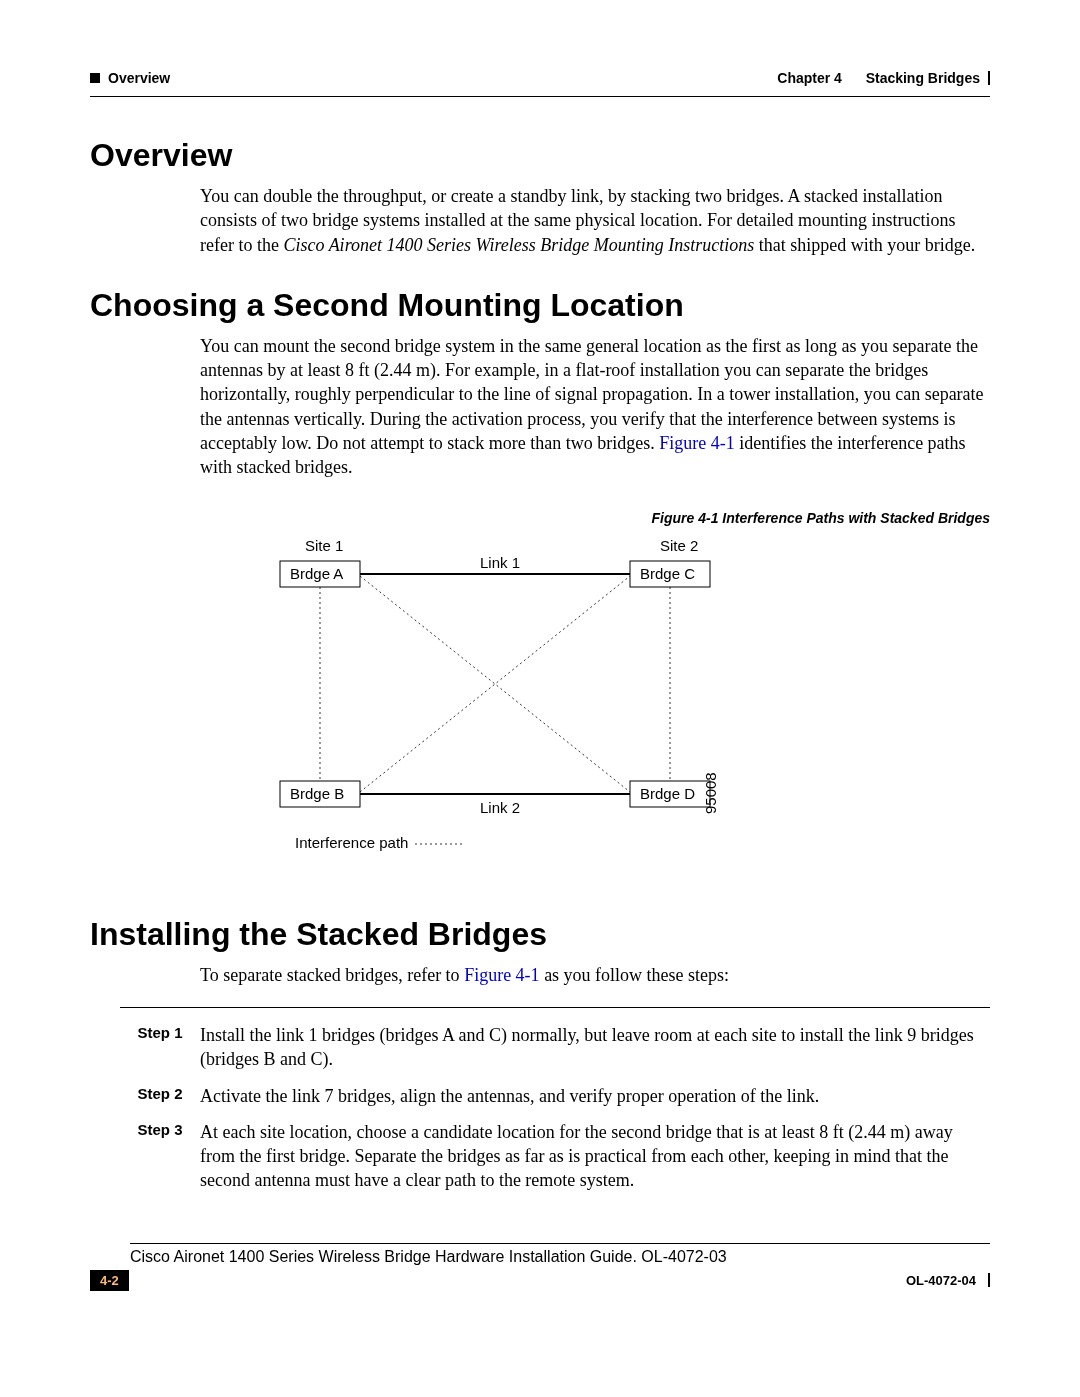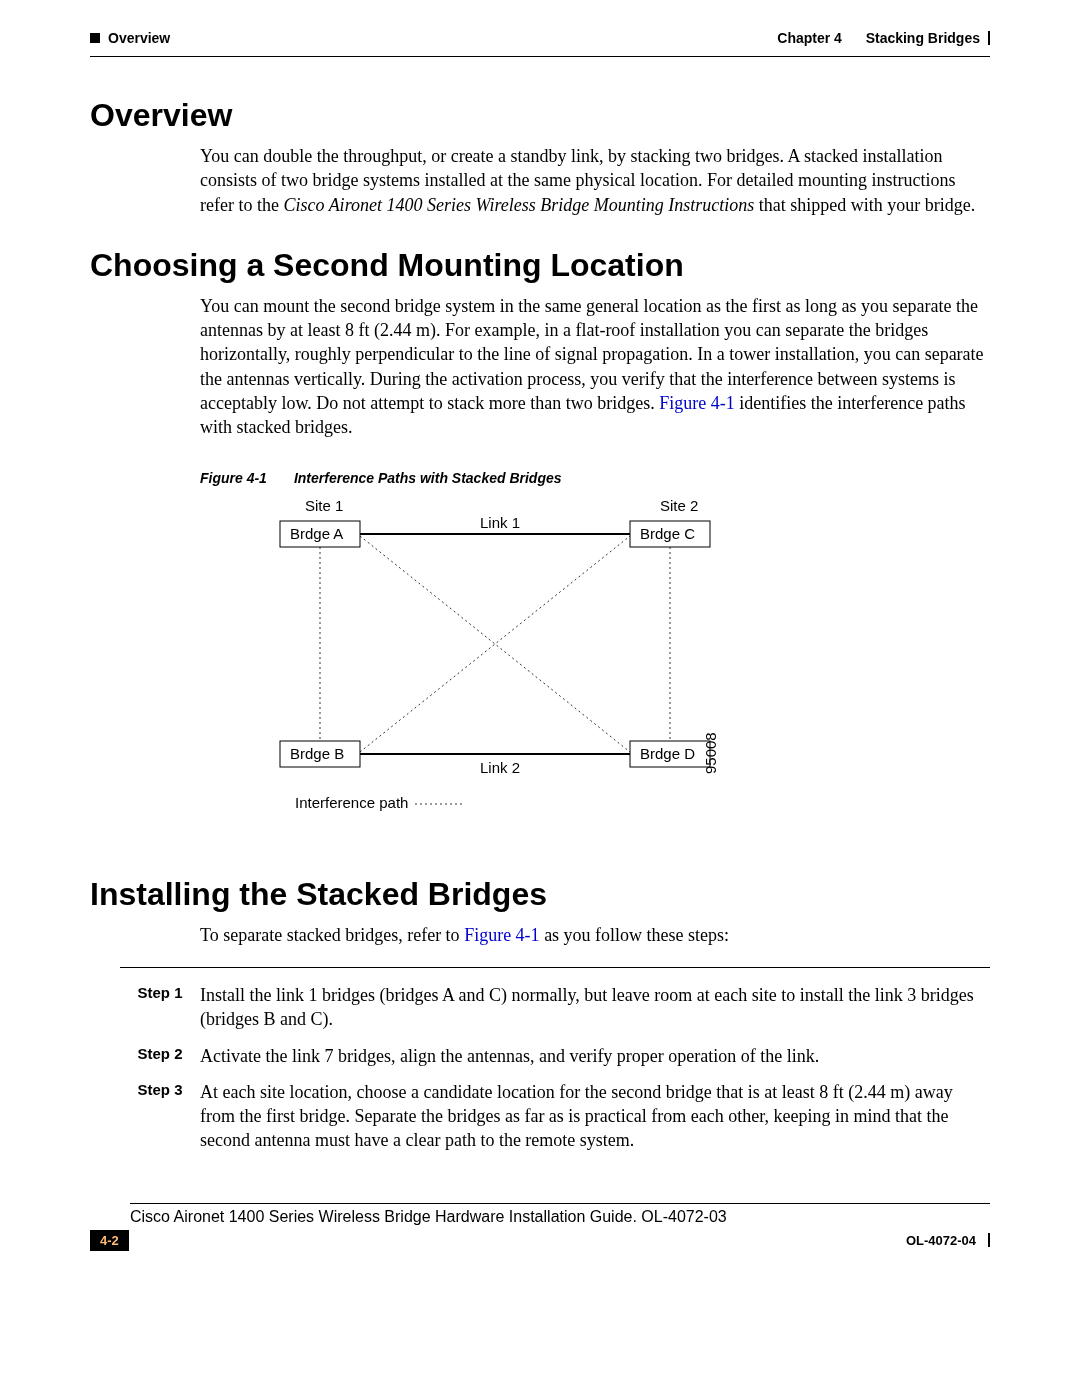--- a/index.html
+++ b/index.html
@@ -8,20 +8,21 @@
     background: #fff;
     font-family: 'Times New Roman', Times, serif;
     font-size: 18px;
     color: #000;
     width: 1080px;
   }
   .page {
     padding: 30px 90px 30px 90px;
     box-sizing: border-box;
     position: relative;
+    margin-top: 40px;
   }
   .header {
     display: flex;
     justify-content: space-between;
     align-items: center;
     font-family: Arial, Helvetica, sans-serif;
     font-weight: bold;
     font-size: 14px;
     margin-bottom: 10px;
   }
@@ -66,20 +67,21 @@
     color: #0000cc;
   }
   .figure-caption {
     margin-left: 110px;
     font-family: Arial, Helvetica, sans-serif;
     font-weight: bold;
     font-style: italic;
     font-size: 14px;
     margin-top: 30px;
     margin-bottom: 10px;
+    text-align: right;
   }
   .figure-caption .fignum {
     display: inline-block;
     width: 90px;
   }
   .figure {
     margin-left: 110px;
     position: relative;
     font-family: Arial, Helvetica, sans-serif;
     font-size: 15px;
@@ -243,21 +245,21 @@
 
   <h1>Installing the Stacked Bridges</h1>
   <div class="body-text">
     <span>To separate stacked bridges, refer to </span><span class="link">Figure 4-1</span><span> as you follow these steps:</span>
   </div>
 
   <div class="steps">
     <hr class="step-rule">
     <div class="step-row">
       <div class="step-label">Step 1</div>
-      <div class="step-text">Install the link 1 bridges (bridges A and C) normally, but leave room at each site to install the link 3 bridges (bridges B and C).</div>
+      <div class="step-text">Install the link 1 bridges (bridges A and C) normally, but leave room at each site to install the link 9 bridges (bridges B and C).</div>
     </div>
     <div class="step-row">
       <div class="step-label">Step 2</div>
       <div class="step-text">Activate the link 7 bridges, align the antennas, and verify proper operation of the link.</div>
     </div>
     <div class="step-row">
       <div class="step-label">Step 3</div>
       <div class="step-text">At each site location, choose a candidate location for the second bridge that is at least  8 ft (2.44 m) away from the first bridge. Separate the bridges as far as is practical from each other, keeping in mind that the second antenna must have a clear path to the remote system.</div>
     </div>
   </div>

